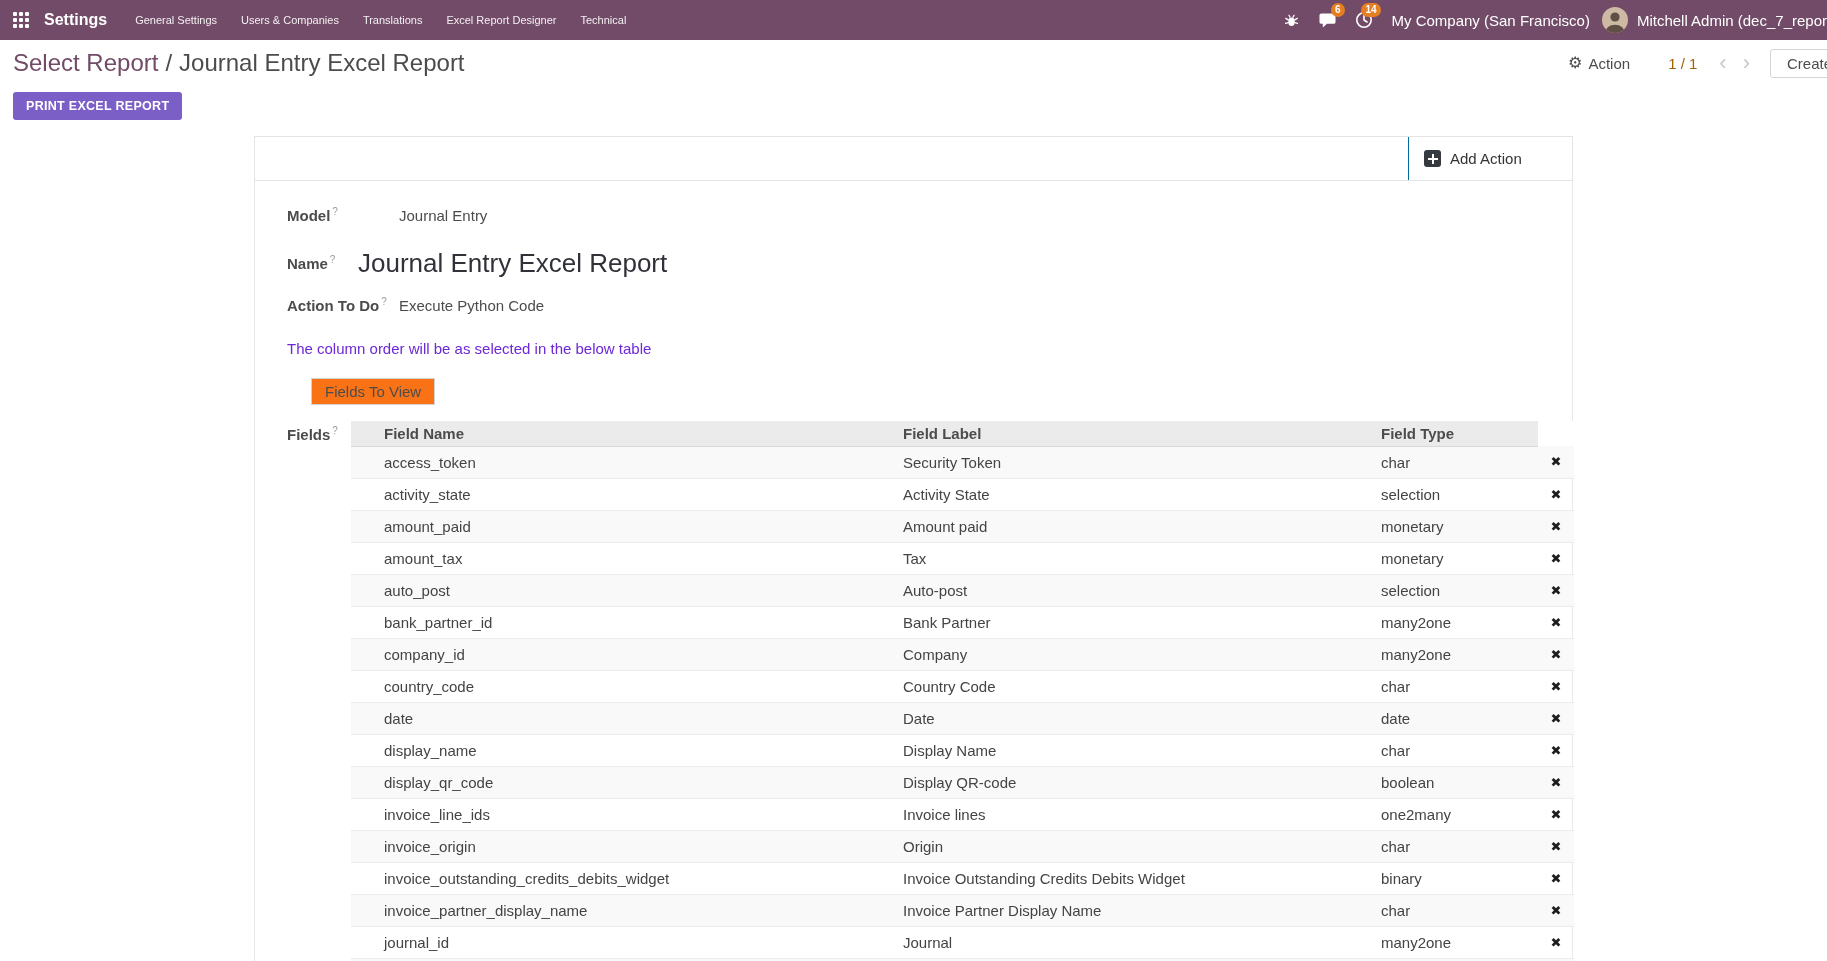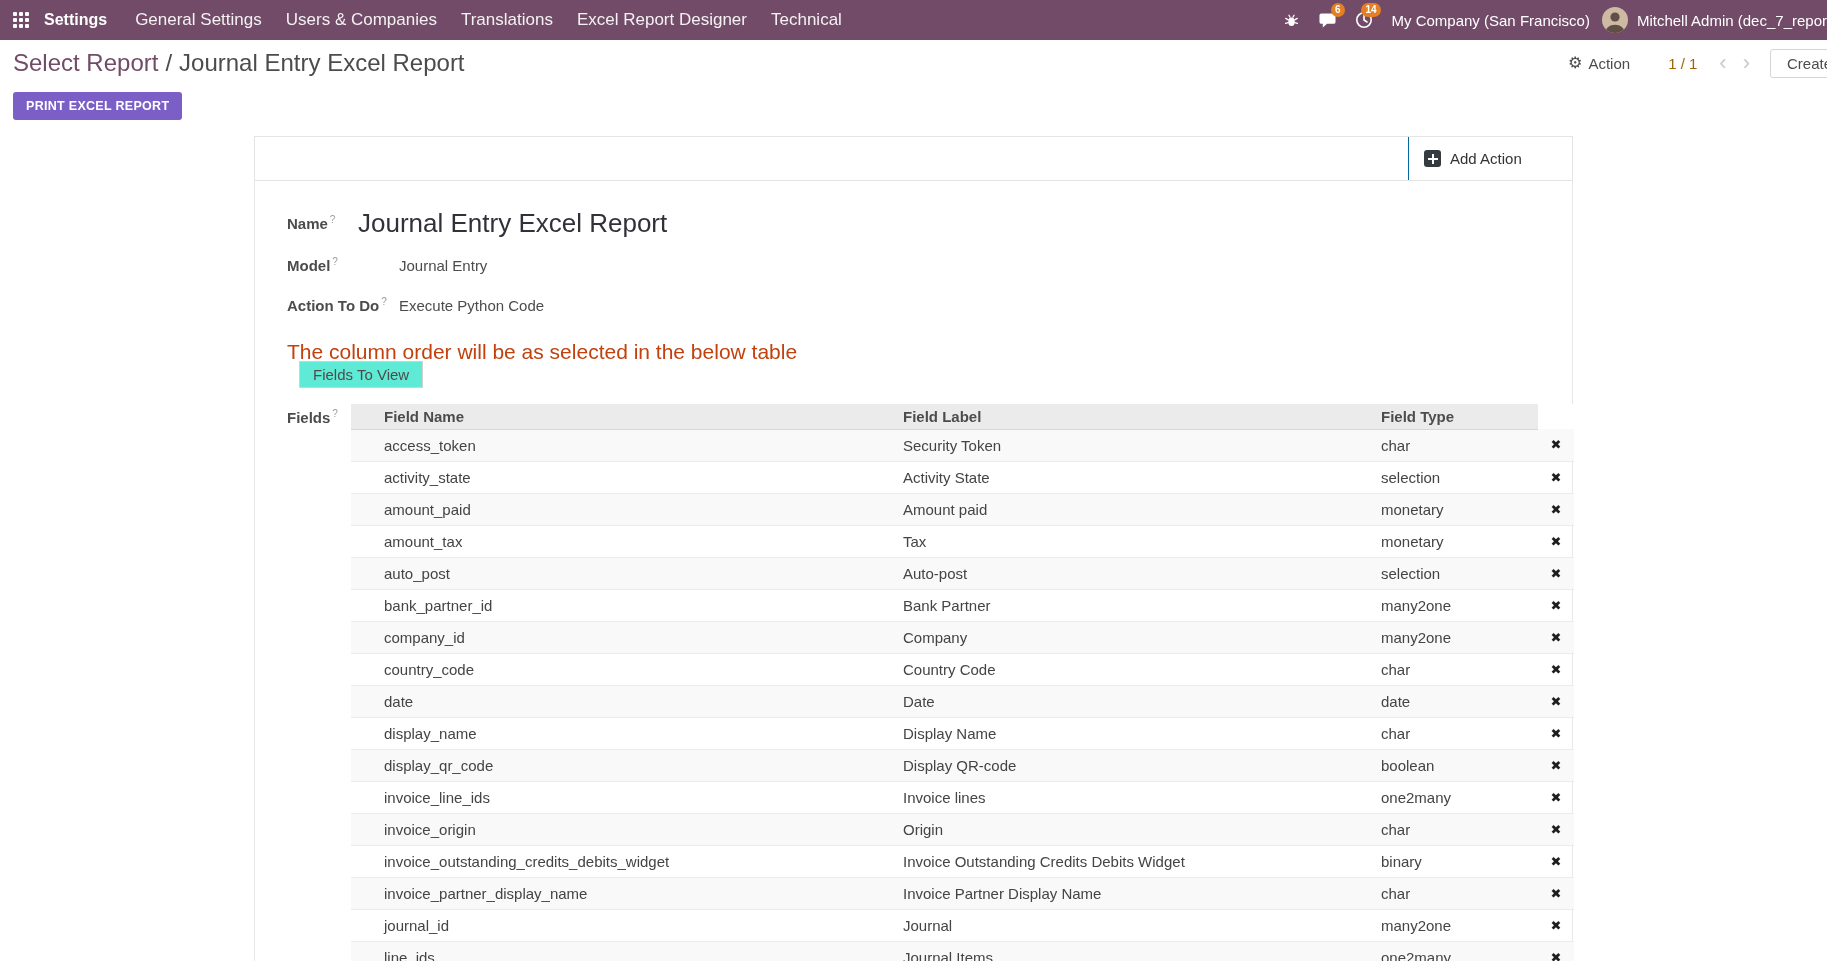--- a/index.html
+++ b/index.html
@@ -10,21 +10,21 @@
   html,body{width:1827px;height:961px;overflow:hidden;}
   body{background:#fff;font-family:"Liberation Sans","DejaVu Sans",sans-serif;color:#4c4c4c;}
 
   
   .navbar{height:40px;background:var(--navbar_bg);display:flex;align-items:center;justify-content:space-between;color:#fff;}
   .nav-left{display:flex;align-items:center;height:100%;}
   .apps-btn{width:42px;height:100%;display:flex;align-items:center;justify-content:center;cursor:pointer;}
   .grid9{display:grid;grid-template-columns:repeat(3,4px);grid-gap:2px;}
   .grid9 span{width:4px;height:4px;background:#fff;border-radius:1px;}
   .app-name{font-weight:700;font-size:16px;margin:0 16px 0 2px;cursor:pointer;}
-  .nav-item{font-size:17px;line-height:40px;padding:0 12px;color:rgba(255,255,255,.92);cursor:pointer;white-space:nowrap;}
+  .nav-item{font-size:11px;line-height:40px;padding:0 12px;color:rgba(255,255,255,.92);cursor:pointer;white-space:nowrap;}
   .nav-right{display:flex;align-items:center;height:100%;}
   .icon-btn{position:relative;width:36px;height:40px;display:flex;align-items:center;justify-content:center;cursor:pointer;}
   .badge{position:absolute;top:3px;right:1px;background:var(--badge);color:#fff;font-size:10px;font-weight:700;line-height:1;padding:2px 4px;border-radius:8px;}
   .company{font-size:15px;margin:0 12px 0 10px;white-space:nowrap;cursor:pointer;}
   .avatar{width:26px;height:26px;border-radius:50%;overflow:hidden;flex-shrink:0;cursor:pointer;}
   .username{font-size:15px;margin-left:9px;white-space:nowrap;cursor:pointer;}
 
   
   .control-panel{height:46px;display:flex;align-items:center;justify-content:space-between;padding-left:13px;}
   .breadcrumb{font-size:24px;white-space:nowrap;}
@@ -53,23 +53,23 @@
   .frow{display:flex;align-items:center;}
   .flabel{font-weight:700;font-size:15px;color:#4c4c4c;flex-shrink:0;}
   sup.help{color:#9b9b9b;font-size:10px;margin-left:2px;font-weight:400;}
   .name-row{margin-bottom:14px;min-height:36px;}
   .name-row .flabel{width:71px;}
   .name-value{font-size:26px;color:#33303a;line-height:36px;}
   .frow-std{height:20px;margin-bottom:20px;}
   .frow-std .flabel{width:112px;}
   .fvalue{font-size:15px;color:#4c4c4c;}
   .frow-action{margin-bottom:25px;}
-  .helper{font-size:21px;color:#c2410c;height:20px;margin-bottom:1px;}
-
-  .tab{display:inline-block;margin-left:12px;padding:4px 13px;font-size:15px;line-height:17px;border:1px solid #d2d2d2;background:#5eead4;color:#4c4c4c;cursor:pointer;}
+  .helper{font-size:15px;color:#6d28d9;height:20px;margin-bottom:18px;}
+
+  .tab{display:inline-block;margin-left:24px;padding:4px 13px;font-size:15px;line-height:17px;border:1px solid #d2d2d2;background:#f97316;color:#4c4c4c;cursor:pointer;}
 
   .fields-section{display:flex;margin-top:16px;}
   .fields-label{width:64px;padding-top:4px;flex-shrink:0;font-weight:700;font-size:15px;}
   .table-wrap{flex:1;}
   table{width:100%;border-collapse:collapse;table-layout:fixed;}
   thead th{background:#ebebeb;font-size:15px;font-weight:700;color:#4c4c4c;text-align:left;padding:3px 8px;height:25px;border-bottom:1px solid #d8d8d8;cursor:pointer;}
   thead th.c-del{background:#fff;border-bottom:none;cursor:default;}
   tbody td{font-size:15px;color:#444;padding:0 8px;height:32px;overflow:hidden;white-space:nowrap;text-overflow:ellipsis;}
   tbody tr{border-bottom:1px solid #ececec;cursor:pointer;}
   tbody tr:nth-child(odd){background:#f9f9f9;}
@@ -161,28 +161,28 @@
         <svg width="10" height="10" viewBox="0 0 10 10">
             <path d="M4 0h2v10H4zM0 4h10v2H0z" fill="#fff"></path>
           </svg>
       </span>
       <span>Add Action</span>
     </div>
   </div>
 
   <div class="sheet">
 
+    <div class="frow frow-std">
+      <span class="flabel"><span>Model</span><sup class="help">?</sup></span>
+      <span class="fvalue">Journal Entry</span>
+    </div>
+
     <div class="frow name-row">
       <span class="flabel"><span>Name</span><sup class="help">?</sup></span>
       <span class="name-value">Journal Entry Excel Report</span>
-    </div>
-
-    <div class="frow frow-std">
-      <span class="flabel"><span>Model</span><sup class="help">?</sup></span>
-      <span class="fvalue">Journal Entry</span>
     </div>
 
     <div class="frow frow-std frow-action">
       <span class="flabel"><span>Action To Do</span><sup class="help">?</sup></span>
       <span class="fvalue">Execute Python Code</span>
     </div>
 
     <div class="helper">The column order will be as selected in the below table</div>
 
     <div class="tab">Fields To View</div>

